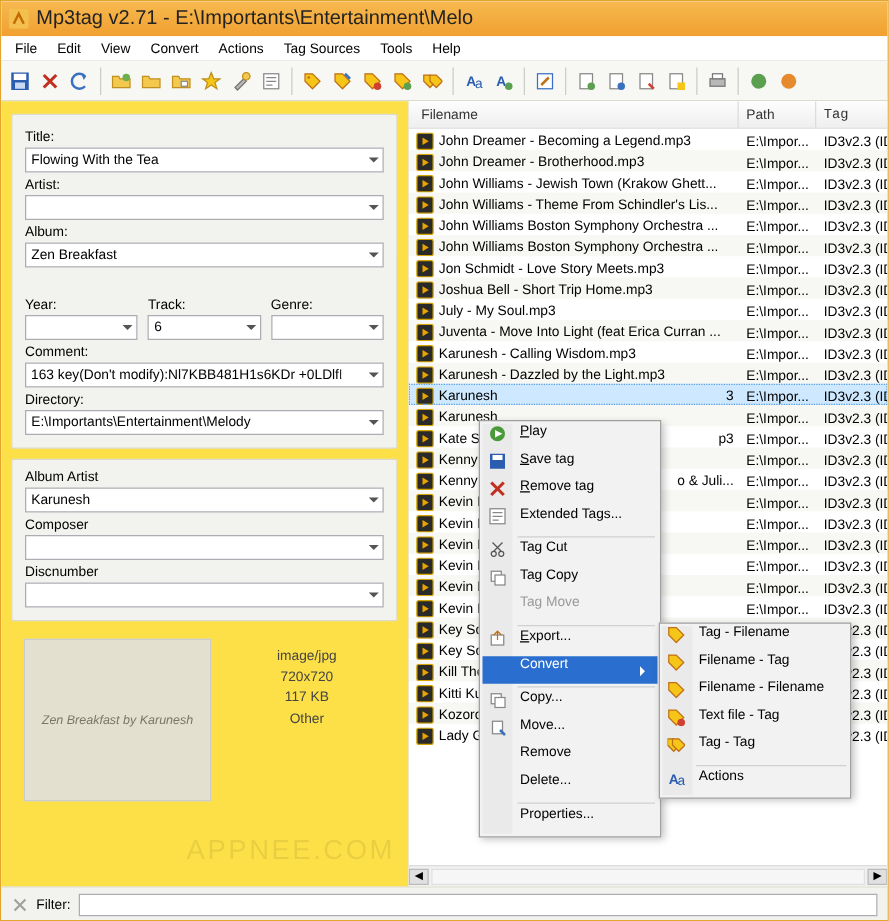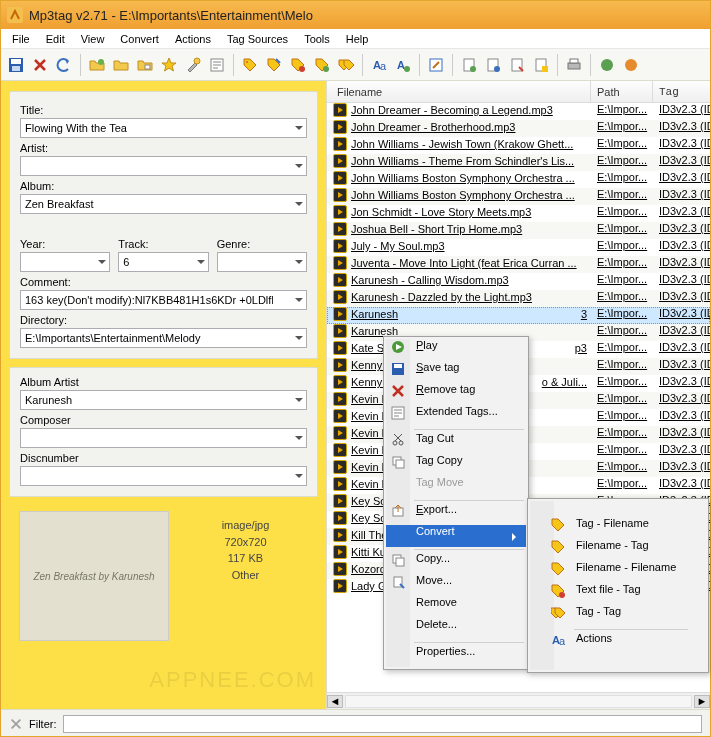--- a/index.html
+++ b/index.html
@@ -1,19 +1,19 @@
 <!DOCTYPE html>
 <html><head>
 <meta charset="utf-8">
 <style>
   * { box-sizing: border-box; margin: 0; padding: 0; font-family: "Segoe UI", Tahoma, sans-serif; font-size: 11px; }
   body { background: #fff; width: 711px; height: 737px; overflow: hidden; border: 1px solid #e4a52c; }
   .titlebar { background: linear-gradient(#f7b94f,#f0a030); height: 28px; display: flex; align-items: center; padding: 0 6px; color: #222; }
   .titlebar .ticon { width: 16px; height: 16px; margin-right: 6px; }
-  .titlebar .ttext { font-size: 13px; }
+  .titlebar .ttext { font-size: 16px; }
   .menubar { background: #fff; height: 20px; display: flex; align-items: center; padding: 0 4px; gap: 2px; border-bottom: 1px solid #e8e8e8; }
   .menubar span { padding: 2px 7px; cursor: default; }
   .toolbar { background: #f7f7f3; height: 32px; display: flex; align-items: center; padding: 0 4px; gap: 2px; border-bottom: 1px solid #dcdccc; }
   .toolbar .sep { width: 1px; height: 22px; background: #ccc; margin: 0 3px; }
   .tbtn { width: 22px; height: 22px; display: flex; align-items: center; justify-content: center; border: 1px solid transparent; border-radius: 2px; }
   .tbtn svg { width: 16px; height: 16px; }
   .content { display: flex; height: 628px; }
   .sidepanel { width: 326px; background: #fde047; padding: 10px 8px 8px 8px; border-right: 1px solid #dcdccc; position: relative; }
   .fieldset { border: 1px solid #dcdccc; border-radius: 2px; padding: 8px 10px 10px 10px; background: #f2f2ee; margin-bottom: 8px; }
   .lbl { font-size: 11px; margin-bottom: 2px; margin-top: 4px; display: block; }
@@ -25,21 +25,21 @@
   .artblock { display: flex; gap: 8px; padding: 6px 4px 4px 10px; align-items: flex-start; }
   .artimg { width: 150px; height: 130px; background: #e4e0d0; border: 1px solid #ccc; display:flex; align-items:center; justify-content:center; color:#776; font-style:italic; font-size:10px; text-align:center;}
   .artmeta { flex:1; text-align:center; color:#444; font-size:11px; line-height:1.5; padding-top:6px;}
   .watermark { position:absolute; right:10px; bottom:16px; font-size:22px; color:rgba(0,0,0,0.08); letter-spacing:2px; transform:rotate(0deg); pointer-events:none; font-family:"Trebuchet MS",sans-serif;}
   .filepanel { flex: 1; background: #fff; overflow: hidden; display:flex; flex-direction:column; position:relative;}
   .colhead { display: flex; background: linear-gradient(#fdfdfd,#efefef); border-bottom: 1px solid #dcdcdc; height: 22px; align-items:center; font-size:11px; color:#333;}
   .colhead .c1 { width: 264px; padding-left: 10px; border-right:1px solid #dcdcdc; height:100%; display:flex; align-items:center;}
   .colhead .c2 { width: 62px; padding-left: 6px; border-right:1px solid #dcdcdc; height:100%; display:flex; align-items:center;}
   .colhead .c3 { flex:1; padding-left: 6px; height:100%; display:flex; align-items:center;font-family:Liberation Mono, monospace;}
   .filerows { flex:1; overflow:hidden;}
-  .frow { display:flex; height:17px; align-items:flex-start; font-size:11px;text-decoration:underline;}
+  .frow { display:flex; height:17px; align-items:flex-end; font-size:11px;}
   .frow:nth-child(even){background:#f7f7f3;}
   .frow .c1 { width:264px; padding-left:6px; display:flex; align-items:center; gap:4px; white-space:nowrap; overflow:hidden;}
   .frow .c2 { width:62px; padding-left:6px; white-space:nowrap; overflow:hidden;}
   .frow .c3 { flex:1; padding-left:6px; white-space:nowrap; overflow:hidden;}
   .ficon { width:14px; height:14px; background:#2a2a2a; border:1px solid #d4a400; border-radius:2px; display:inline-flex; align-items:center; justify-content:center; flex-shrink:0;}
   .ficon::after{content:""; width:0;height:0; border-left:5px solid #e8a400; border-top:3px solid transparent; border-bottom:3px solid transparent;}
   .frow.selected { background:#cde8ff !important; outline:1px dotted #5a9fe0; outline-offset:-1px;}
   .hscroll { height:17px; background:#f0f0f0; border-top:1px solid #dcdcdc; display:flex; align-items:center;}
   .hscroll .track{ flex:1; height:13px; background:#f6f6f6; border:1px solid #e0e0e0; margin:0 2px;}
   .hscroll .arrow{ width:16px; height:13px; background:#e0e0e0; border:1px solid #bbb; display:flex; align-items:center; justify-content:center;}
@@ -48,21 +48,21 @@
   .filterinput{ flex:1; height:18px; border:1px solid #abadb3; background:#fff; padding:0 4px;}
   
   .ctxmenu { position:absolute; left:383px; top:336px; width:146px; background:#f2f2f2; border:1px solid #a0a0a0; box-shadow:2px 2px 6px rgba(0,0,0,0.25); z-index:50; padding:2px;}
   .ctxmenu .ciconcol{position:absolute;left:2px;top:2px;bottom:2px;width:24px;background:#eaeaea;}
   .citem{display:flex;align-items:flex-start;height:22px;position:relative;padding-left:30px;font-size:11px;cursor:default;}
   .citem.highlight{background:#2a6fcf;color:#fff;}
   .citem .ci{position:absolute;left:4px;width:16px;height:16px;display:flex;align-items:center;justify-content:center;}
   .citem .arrow{position:absolute;right:6px;top:8px;border:4px solid transparent;border-left-color:currentColor;}
   .csep{height:1px;background:#d0d0d0;margin:2px 2px 2px 28px;}
   .citem.disabled{color:#9a9a9a;}
-  .submenu{position:absolute;left:527px;top:498px;width:182px;background:#f2f2f2;border:1px solid #a0a0a0;box-shadow:2px 2px 6px rgba(0,0,0,0.25);z-index:51;padding:18px;}
+  .submenu{position:absolute;left:527px;top:498px;width:154px;background:#f2f2f2;border:1px solid #a0a0a0;box-shadow:2px 2px 6px rgba(0,0,0,0.25);z-index:51;padding:1px;}
   .submenu .ciconcol{position:absolute;left:2px;top:2px;bottom:2px;width:24px;background:#eaeaea;}
   .underline{text-decoration:underline;}
 </style>
 </head>
 <body>
 
 <div class="titlebar">
   <svg class="ticon" viewBox="0 0 16 16">
       <rect width="16" height="16" fill="#f3c050" rx="2"></rect>
       <path d="M4 12 L8 4 L12 12" stroke="#c46a00" stroke-width="2" fill="none"></path>

